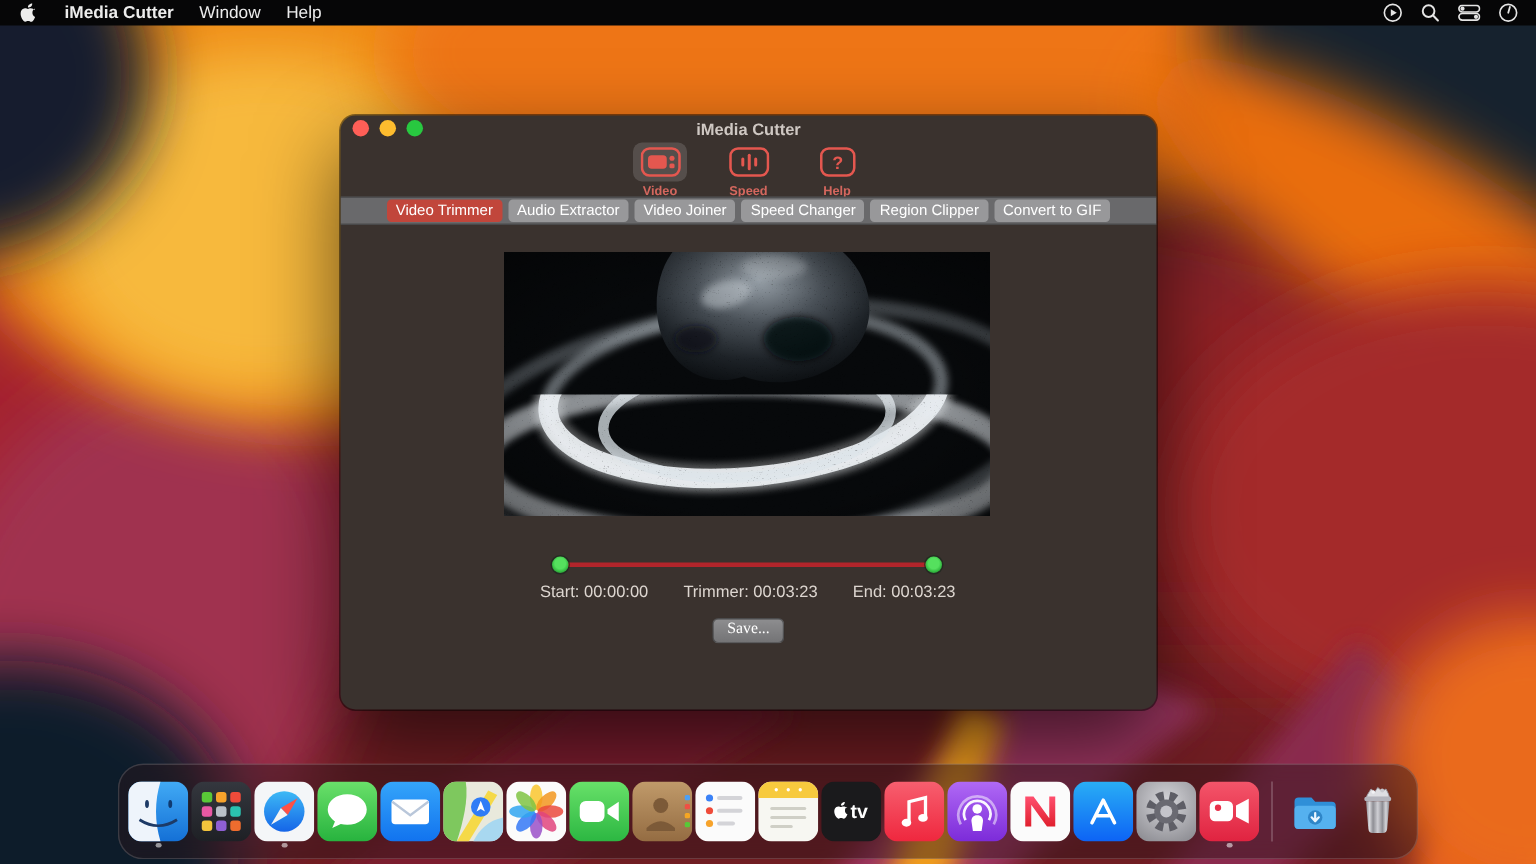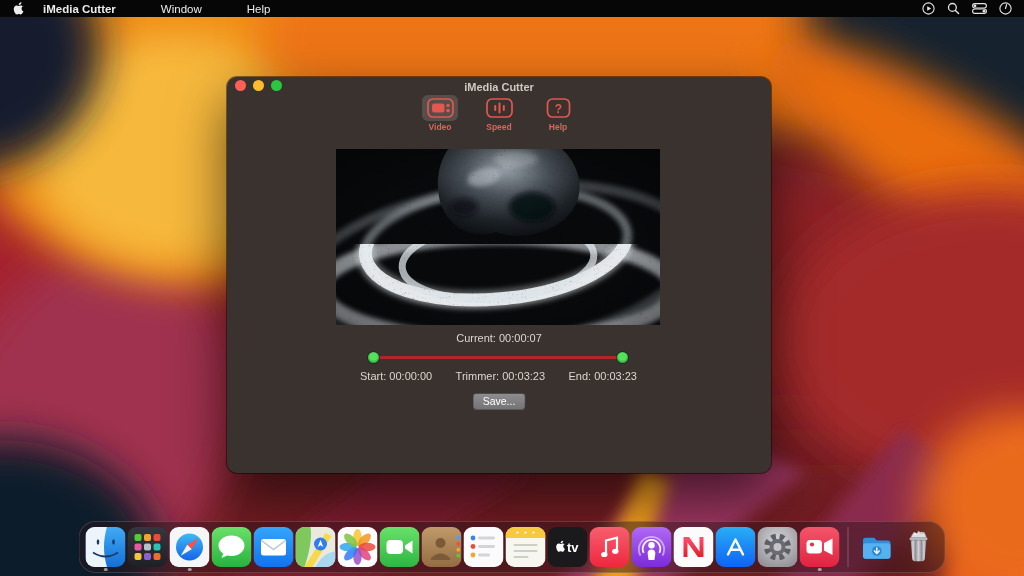--- a/index.html
+++ b/index.html
@@ -8,21 +8,21 @@
 
   
   .wallpaper { position:absolute; inset:0; }
   .wallpaper svg { display:block; }
 
   
   .menubar { position:absolute; top:0; left:0; right:0; height:17px; background:#060607;
     display:flex; align-items:center; color:#ececec; font-size:11.5px; z-index:50; }
   .menubar .left { display:flex; align-items:center; gap:17px; padding-left:13px; }
   .menubar .appname { font-weight:bold; }
-  .menubar .menu-item { cursor:default;margin-left:28px; }
+  .menubar .menu-item { cursor:default; }
   .menubar .right { margin-left:auto; display:flex; align-items:center; gap:12px; padding-right:12px; }
   .statusicon { display:flex; align-items:center; }
 
   
   .window { position:absolute; left:227px; top:77px; width:544px; height:396px;
     background:#3a322e; border-radius:10px; box-shadow:0 22px 55px rgba(0,0,0,.6), 0 0 0 1px rgba(0,0,0,.45);
     display:flex; flex-direction:column; z-index:20; overflow:hidden; }
   .titlebar { height:17px; display:flex; align-items:center; position:relative; flex:none; }
   .traffic { display:flex; gap:7px; padding-left:8px; }
   .tl { width:11px; height:11px; border-radius:50%; }
@@ -47,24 +47,24 @@
   .current-label { position:absolute; top:201px; left:0; right:0; text-align:center; font-size:11px; color:#ddd6d0; }
   .slider { position:absolute; left:141px; top:220px; width:260px; height:12px; }
   .slider .track { position:absolute; left:2px; right:2px; top:4.5px; height:3.5px; background:#b2252b; border-radius:2px; }
   .handle { position:absolute; top:0.5px; width:11px; height:11px; border-radius:50%;
     background:radial-gradient(circle at 50% 42%, #55e05e 0 42%, #2fb53d 68%, #1d5e28 100%);
     box-shadow:0 0 0 1px rgba(25,40,28,.65); }
   .handle.left { left:0; } .handle.right { right:0; }
   .times-row { position:absolute; top:239px; left:133px; right:134px; display:flex; justify-content:space-between; font-size:11px; color:#ddd6d0; }
   .save-btn { position:absolute; top:262px; left:50%; transform:translateX(-50%);
     background:linear-gradient(#8d8d8f,#747476); color:#fff; font-size:10.5px; border:1px solid rgba(0,0,0,.35);
-    border-radius:4px; padding:1px 9px 2px; line-height:12px; }
+    border-radius:4px; padding:1px 9px 2px; line-height:12px;font-family:Liberation Serif, serif; }
 
   
-  .dock { position:absolute; bottom:3px; left:50%; transform:translateX(-50%); height:52px;
+  .dock { position:absolute; bottom:3px; left:50%; transform:translateX(-50%); height:64px;
     background:rgba(42,22,26,.45); border:1px solid rgba(255,255,255,.15); border-radius:17px;
     display:flex; align-items:center; padding:0 6px; gap:2px; z-index:40; backdrop-filter:blur(6px);text-align:right; }
   .dock-item { position:relative; width:40px; height:48px; display:flex; align-items:center; justify-content:center; }
   .dock-item svg { display:block; }
   .run-dot { position:absolute; bottom:0px; left:50%; transform:translateX(-50%); width:3.5px; height:3.5px; border-radius:50%; background:rgba(255,255,255,.55); }
   .dock-sep { width:1px; height:40px; background:rgba(255,255,255,.25); margin:0 6px; }
 </style>
 </head>
 <body>
 
@@ -190,20 +190,28 @@
         <span class="toolicon-box">
           <svg width="27" height="20" viewBox="0 0 27 20">
             <rect x="2.5" y="1" width="22" height="18" rx="5" fill="none" stroke="#e4574f" stroke-width="1.7"></rect>
             <text x="13.5" y="14.5" text-anchor="middle" font-size="12" font-weight="bold" fill="#e4574f" font-family="Liberation Sans,sans-serif">?</text>
           </svg>
         </span>
         <span class="toollabel">Help</span>
       </div>
     </div>
 
+    <div class="tabstrip">
+      <button class="tabbtn selected">Video Trimmer</button>
+      <button class="tabbtn">Audio Extractor</button>
+      <button class="tabbtn">Video Joiner</button>
+      <button class="tabbtn">Speed Changer</button>
+      <button class="tabbtn">Region Clipper</button>
+      <button class="tabbtn">Convert to GIF</button>
+    </div>
 
     <div class="content">
       <div class="video-frame">
         <svg width="324" height="176" viewBox="0 0 324 176">
           <defs>
             <radialGradient id="vrock" cx="48%" cy="28%" r="75%">
               <stop offset="0" stop-color="#99a2aa"></stop>
                 <stop offset="0.4" stop-color="#4a5158"></stop>
               <stop offset="0.75" stop-color="#1d2227"></stop>
                 <stop offset="1" stop-color="#0b0e11"></stop>
@@ -240,21 +248,20 @@
               <ellipse cx="160" cy="95" rx="131" ry="55" fill="none" stroke="#ffffff" stroke-width="20" opacity="0.3" filter="url(#vblur)" transform="rotate(-5 160 95)"></ellipse>
               <ellipse cx="162" cy="112" rx="96" ry="38" fill="none" stroke="#dce4ea" stroke-width="7" opacity="0.75" transform="rotate(-4 162 112)"></ellipse>
               <ellipse cx="162" cy="140" rx="176" ry="52" fill="none" stroke="#e6ebf0" stroke-width="15" opacity="0.6" filter="url(#vblur)"></ellipse>
             </g>
             <rect width="324" height="176" filter="url(#vnoise)" opacity="0.5"></rect>
             <rect width="324" height="176" fill="url(#vvig)"></rect>
           </g>
         </svg>
       </div>
 
-      <div class="current-label">Current: 00:00:07</div>
 
       <div class="slider">
         <div class="track"></div>
         <div class="handle left"></div>
         <div class="handle right"></div>
       </div>
 
       <div class="times-row">
         <span>Start: 00:00:00</span>
         <span>Trimmer: 00:03:23</span>

